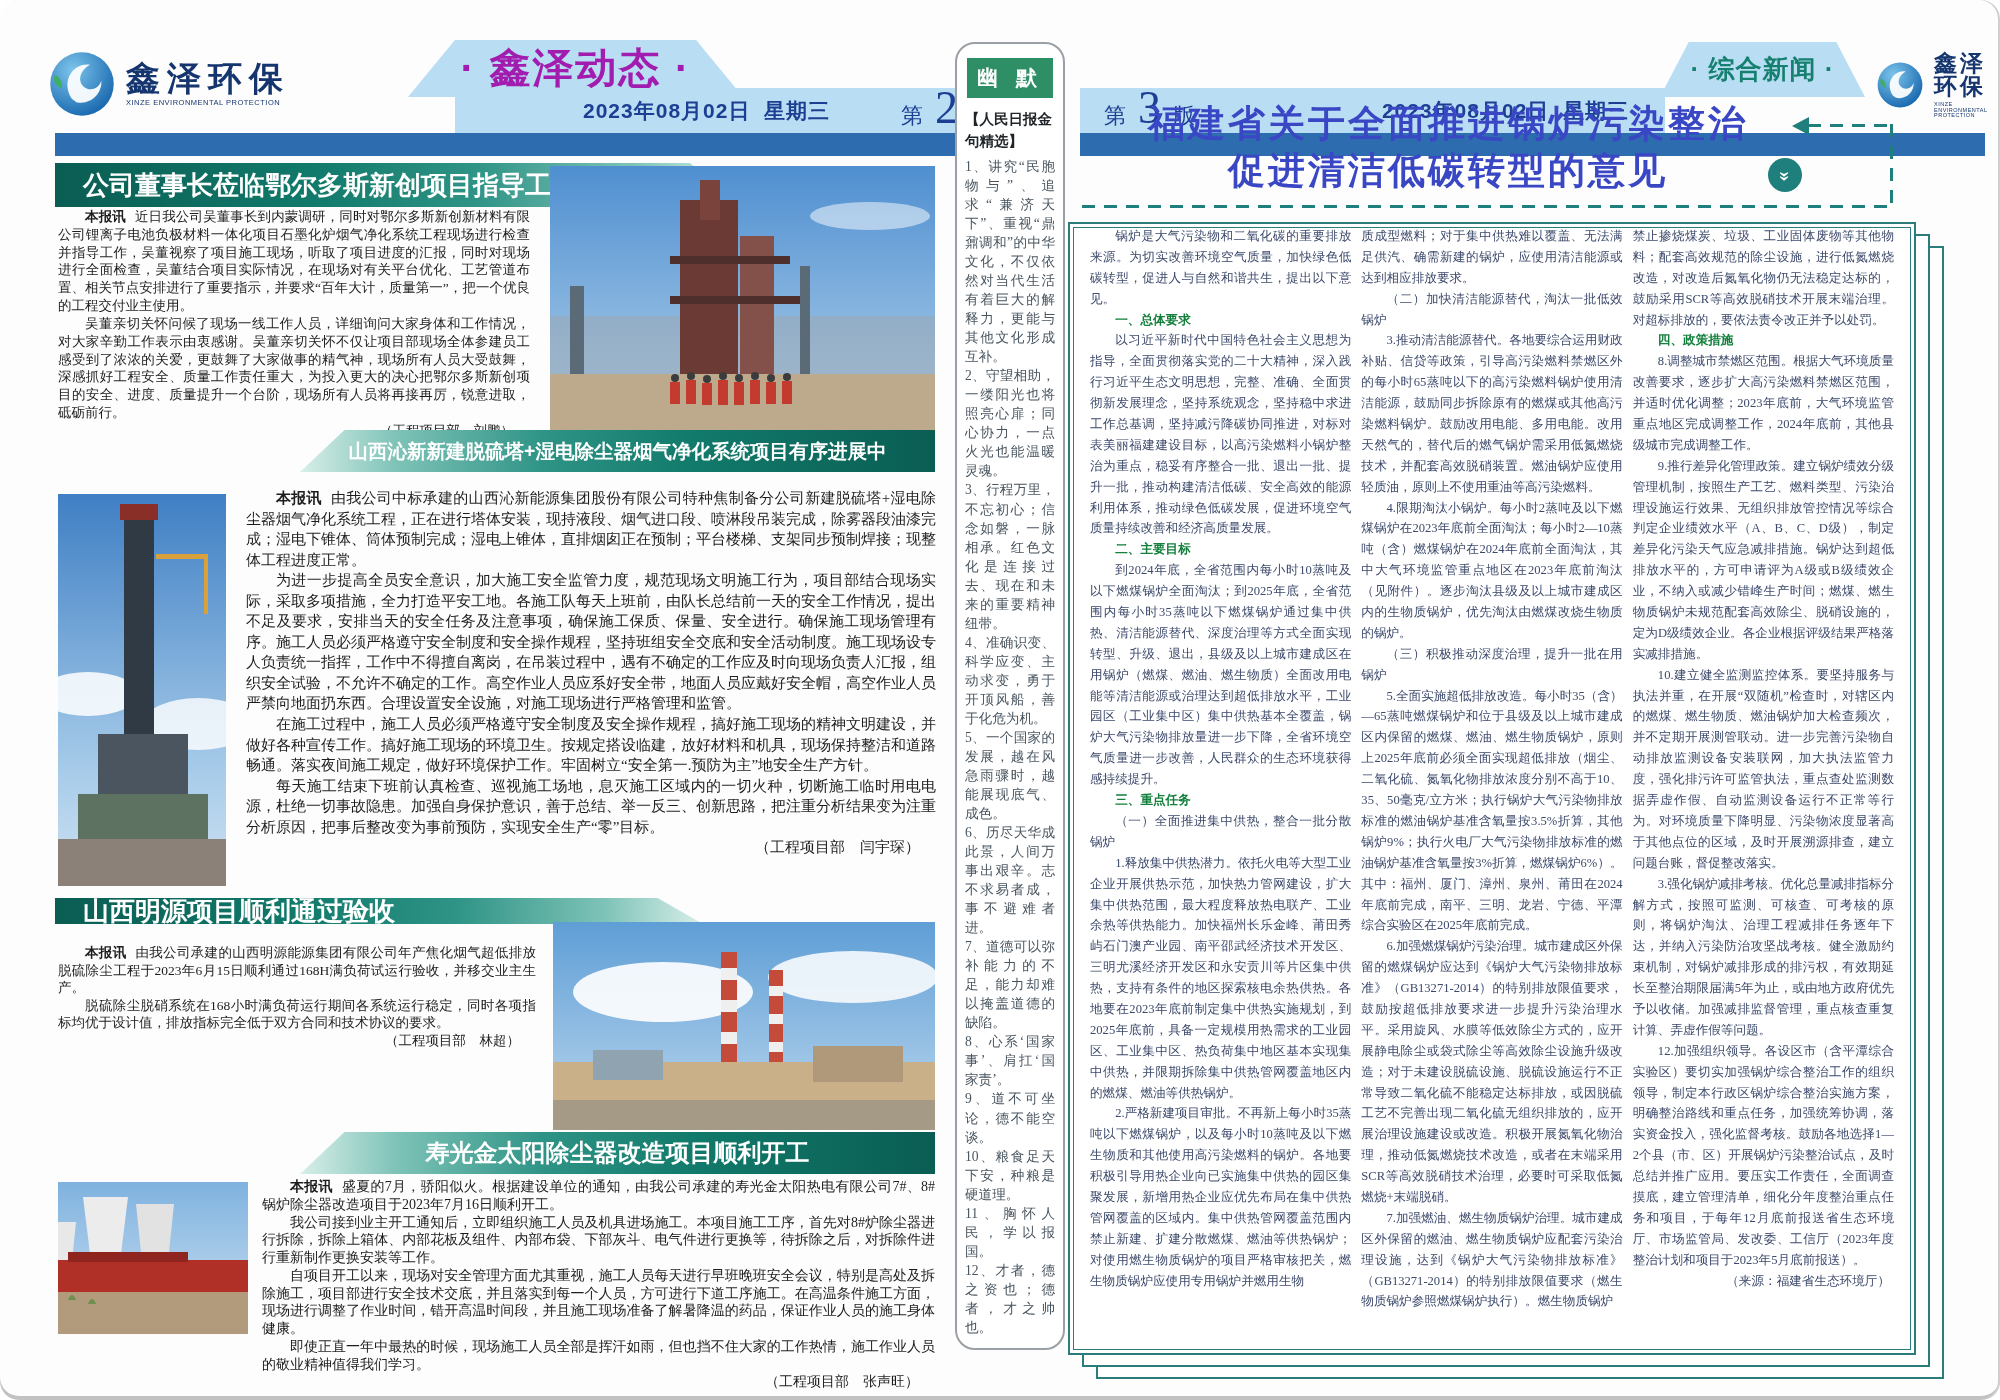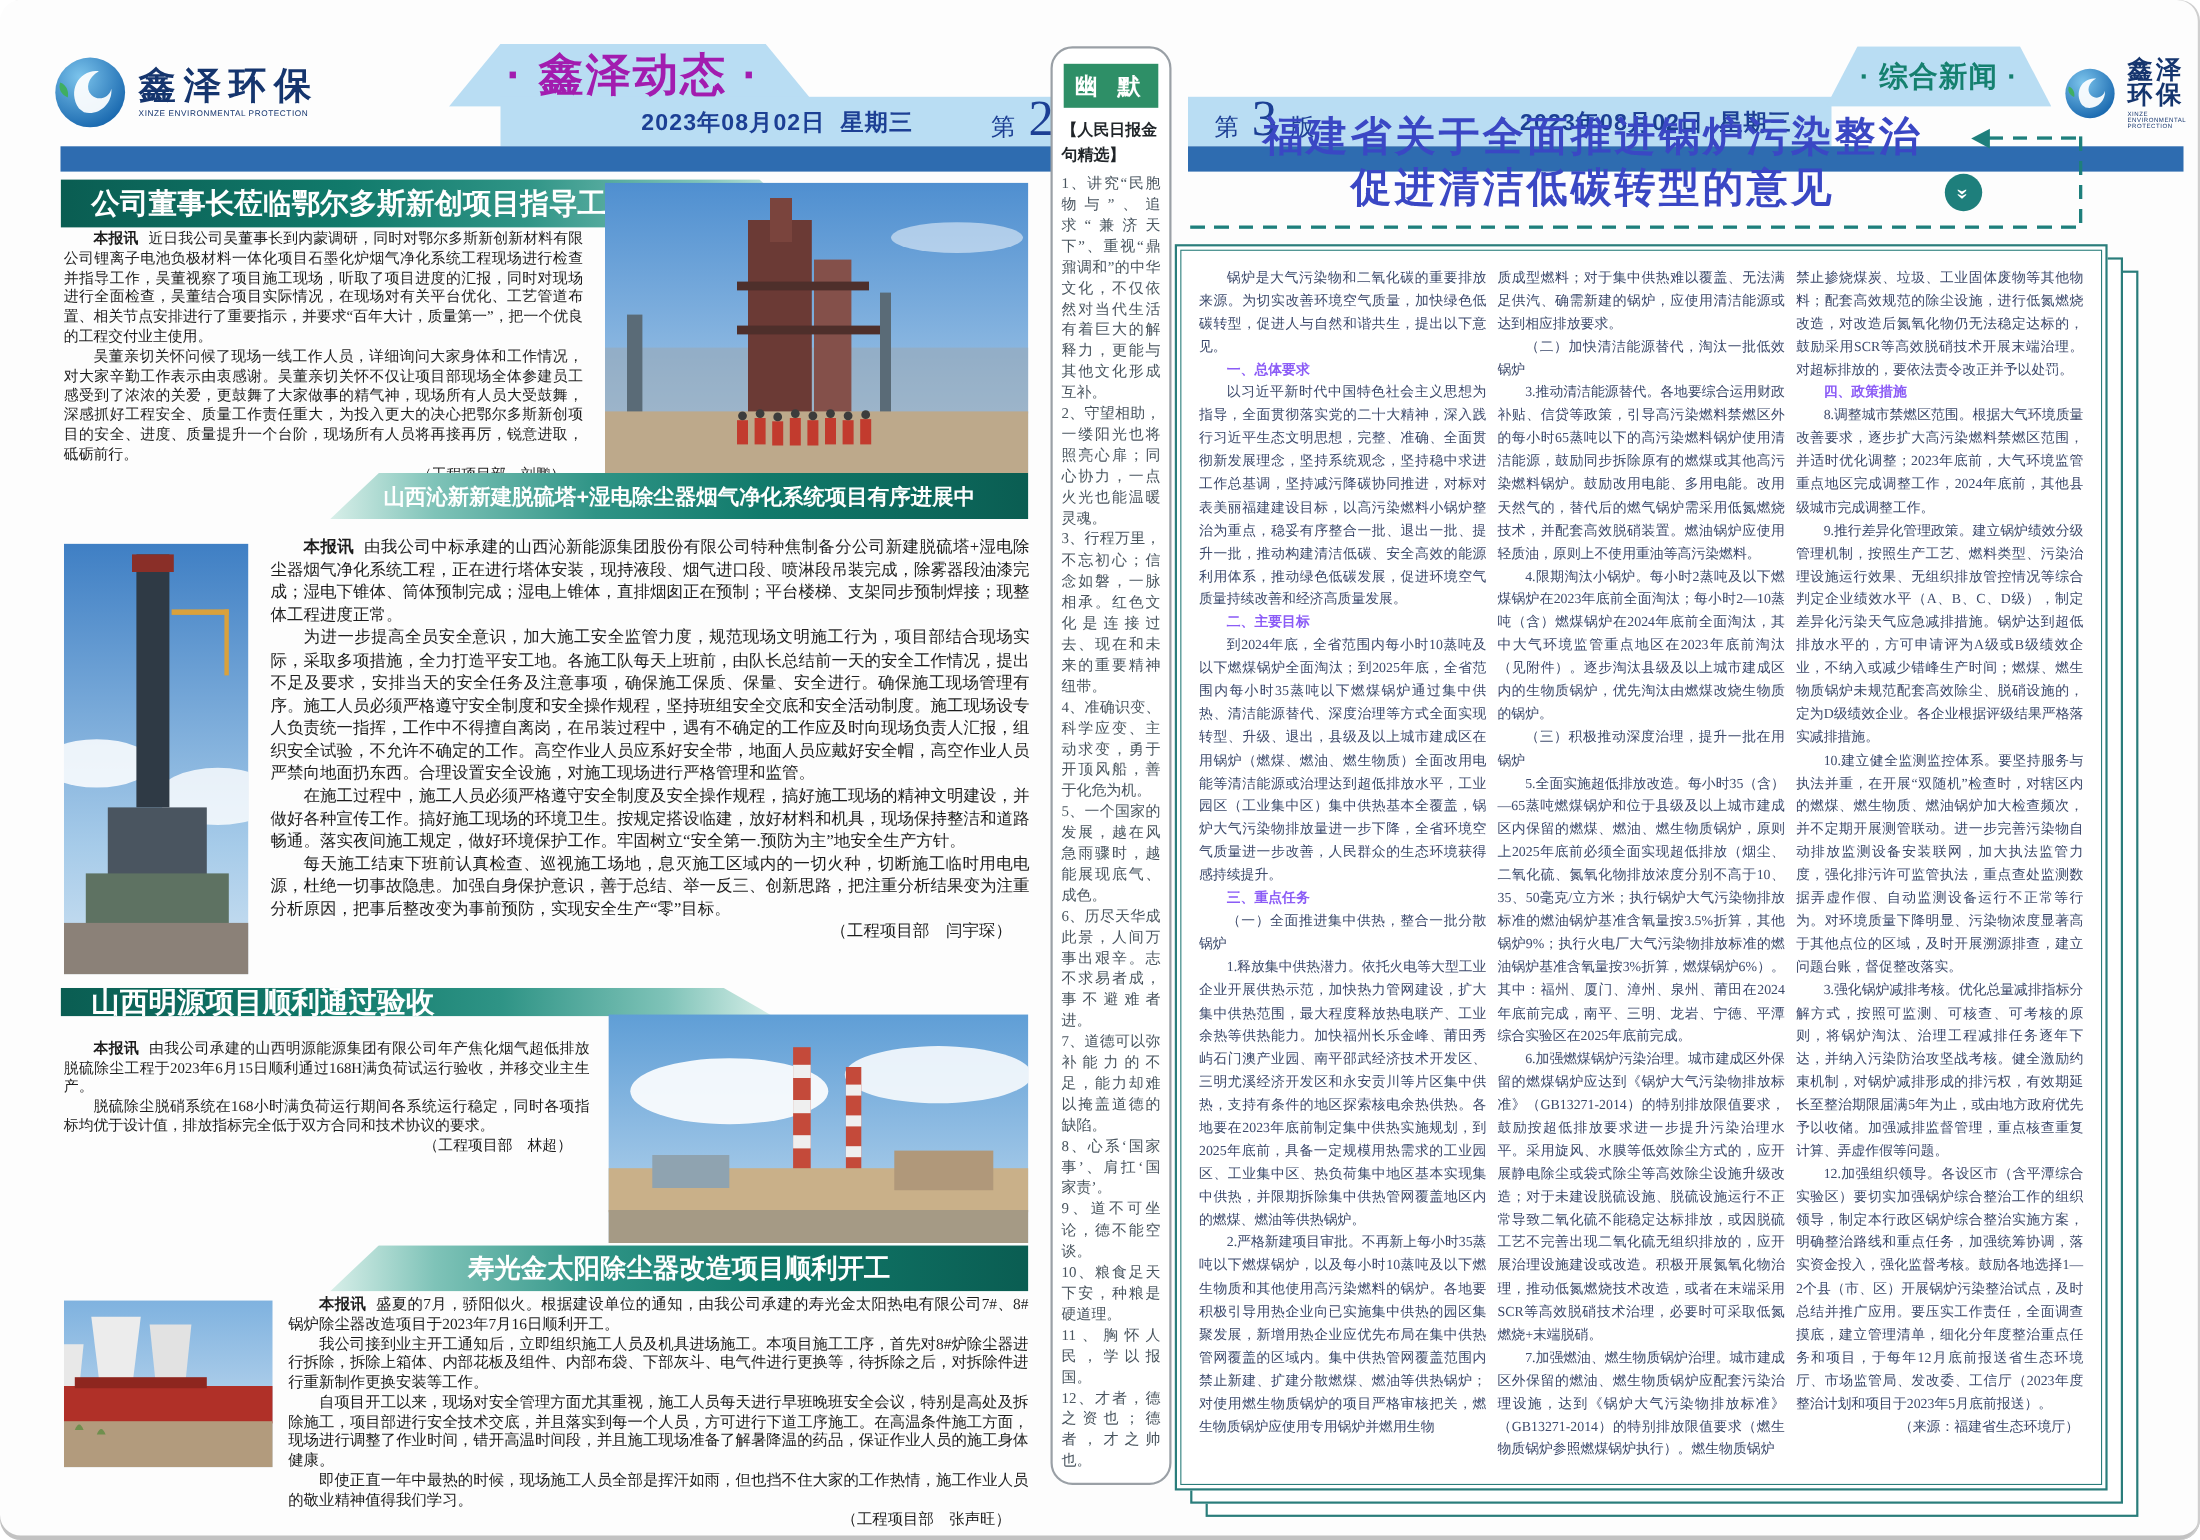--- a/index.html
+++ b/index.html
@@ -72,24 +72,24 @@
   .chev{position:absolute;left:1768px;top:158px;width:34px;height:34px;border-radius:50%;
         background:#1e7f7c;color:#fff;display:flex;align-items:center;justify-content:center;}
   .chev span{display:block;transform:rotate(90deg);font-size:20px;font-weight:700;letter-spacing:-2px;}
   .hdash{position:absolute;height:3px;background-image:repeating-linear-gradient(90deg,#1e7f7c 0 13px,transparent 13px 22px);}
   .vdash{position:absolute;width:3px;background-image:repeating-linear-gradient(180deg,#1e7f7c 0 13px,transparent 13px 22px);}
   .arrowhead{position:absolute;width:0;height:0;border-top:9px solid transparent;
              border-bottom:9px solid transparent;border-right:17px solid #1e7f7c;}
 
   .frame{position:absolute;width:848px;height:1133px;border:2px solid #2a7d7b;background:#fff;box-sizing:border-box;}
   .frame-main::before{content:"";position:absolute;inset:3px;border:1px solid #2a7d7b;pointer-events:none;}
-  .cols{position:absolute;inset:0;padding:18px 20px;display:flex;gap:10px;overflow:hidden;}
+  .cols{position:absolute;inset:0;padding:2px 20px;display:flex;gap:10px;overflow:hidden;}
   .col{flex:1;font-size:12.6px;line-height:1.66;color:#3c496b;text-align:justify;overflow:hidden;}
   .col p{margin:0;text-indent:2em;}
-  .col .b-h{color:#8b5cf6;font-weight:700;}
+  .col .b-h{color:#15803d;font-weight:700;}
   .col .b-cont{text-indent:0;}
   .col .b-byline{text-indent:0;text-align:right;padding-right:4px;}
 </style>
 </head>
 <body>
 
 <div class="canvas">
 
   <div class="logo logo-big abs" style="left:48px;top:50px;">
     <span>

